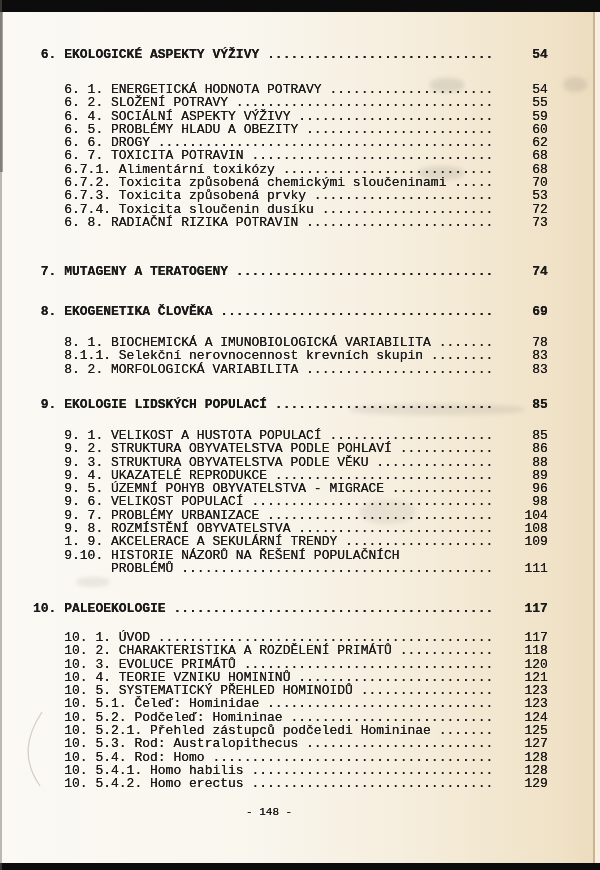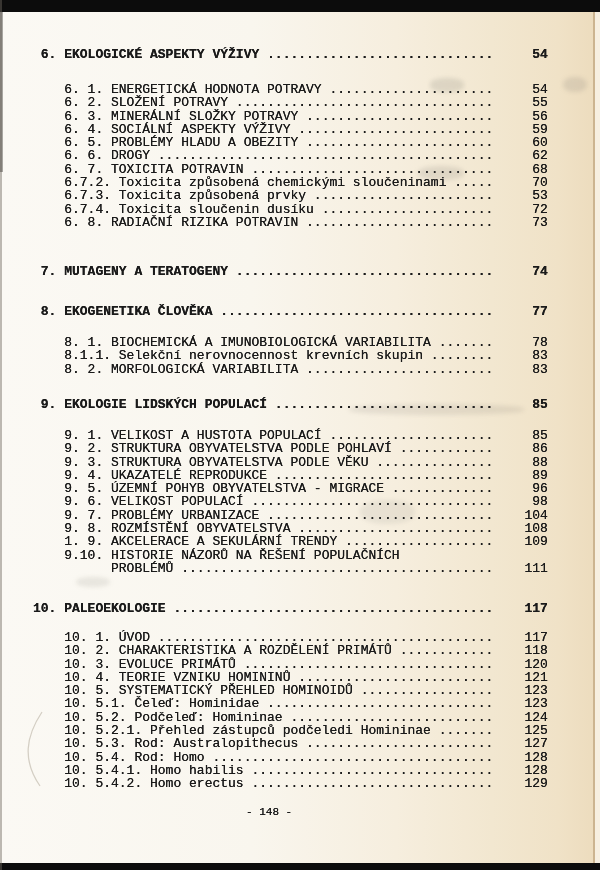--- a/index.html
+++ b/index.html
@@ -54,34 +54,34 @@
   <div class="edge-left"></div>
   <div class="edge-left-dark"></div>
   <div class="crease"></div>
   <div class="edge-right-light"></div>
 
   <div class="toc">
     <div class="toc-heading" style="top:48px"> 6. EKOLOGICKÉ ASPEKTY VÝŽIVY .............................     54</div>
     <div class="toc-items" style="top:83px">
         <div class="toc-line">    6. 1. ENERGETICKÁ HODNOTA POTRAVY .....................     54</div>
         <div class="toc-line">    6. 2. SLOŽENÍ POTRAVY .................................     55</div>
-        <div class="toc-line">    6. 3. MINERÁLNÍ SLOŽKY POTRAVY ........................     56</div>
         <div class="toc-line">    6. 4. SOCIÁLNÍ ASPEKTY VÝŽIVY .........................     59</div>
         <div class="toc-line">    6. 5. PROBLÉMY HLADU A OBEZITY ........................     60</div>
         <div class="toc-line">    6. 6. DROGY ...........................................     62</div>
         <div class="toc-line">    6. 7. TOXICITA POTRAVIN ...............................     68</div>
+        <div class="toc-line">    6.7.1. Alimentární toxikózy ...........................     68</div>
         <div class="toc-line">    6.7.2. Toxicita způsobená chemickými sloučeninami .....     70</div>
         <div class="toc-line">    6.7.3. Toxicita způsobená prvky .......................     53</div>
         <div class="toc-line">    6.7.4. Toxicita sloučenin dusíku ......................     72</div>
         <div class="toc-line">    6. 8. RADIAČNÍ RIZIKA POTRAVIN ........................     73</div>
       </div>
 
     <div class="toc-heading" style="top:265px"> 7. MUTAGENY A TERATOGENY .................................     74</div>
 
-    <div class="toc-heading" style="top:305px"> 8. EKOGENETIKA ČLOVĚKA ...................................     77</div>
+    <div class="toc-heading" style="top:305px"> 8. EKOGENETIKA ČLOVĚKA ...................................     69</div>
     <div class="toc-items" style="top:336px">
         <div class="toc-line">    8. 1. BIOCHEMICKÁ A IMUNOBIOLOGICKÁ VARIABILITA .......     78</div>
         <div class="toc-line">    8.1.1. Selekční nerovnocennost krevních skupin ........     83</div>
         <div class="toc-line">    8. 2. MORFOLOGICKÁ VARIABILITA ........................     83</div>
       </div>
 
     <div class="toc-heading" style="top:398px"> 9. EKOLOGIE LIDSKÝCH POPULACÍ ............................     85</div>
     <div class="toc-items" style="top:429px">
         <div class="toc-line">    9. 1. VELIKOST A HUSTOTA POPULACÍ .....................     85</div>
         <div class="toc-line">    9. 2. STRUKTURA OBYVATELSTVA PODLE POHLAVÍ ............     86</div>

